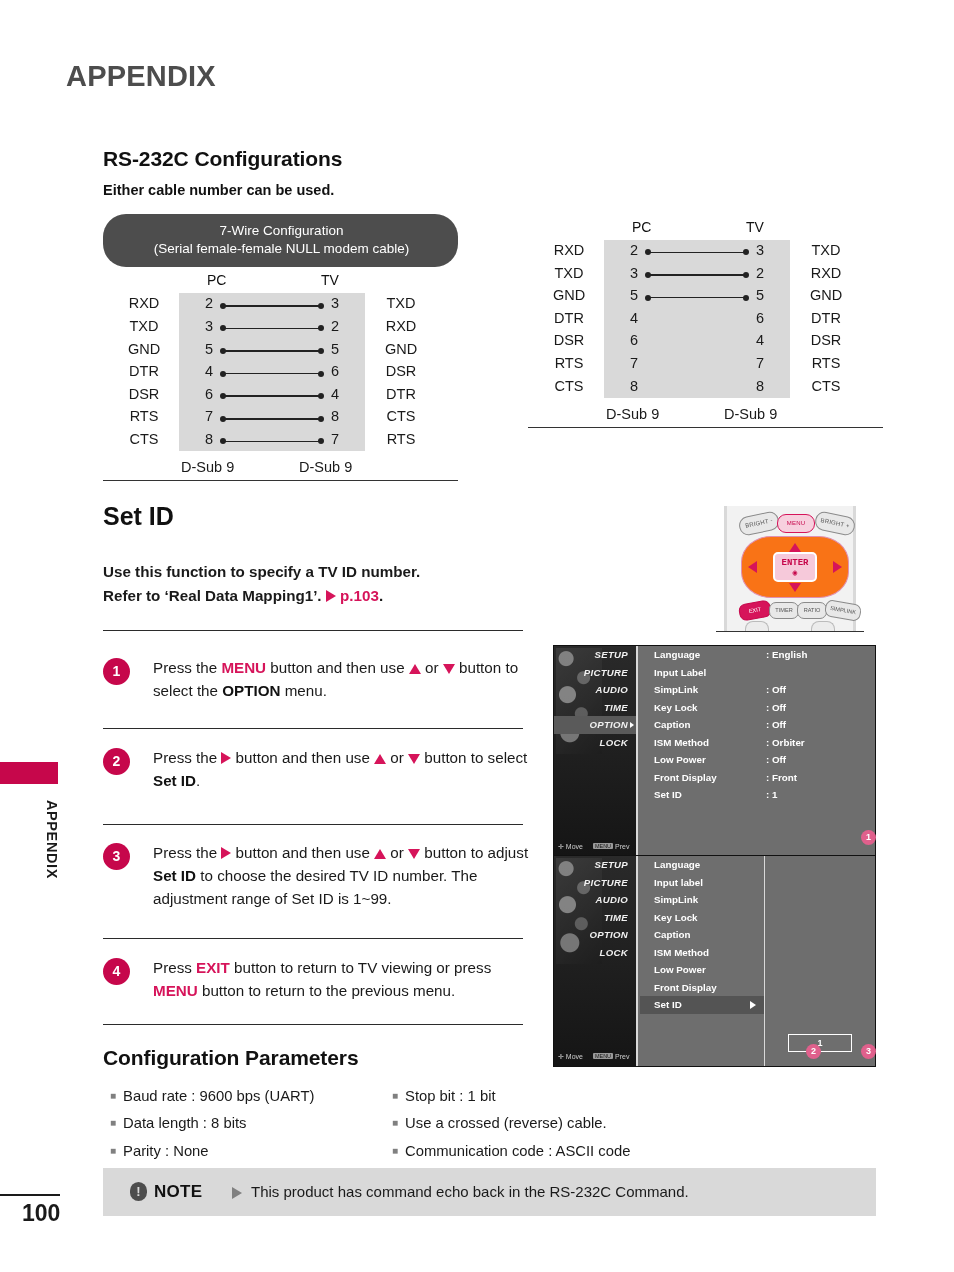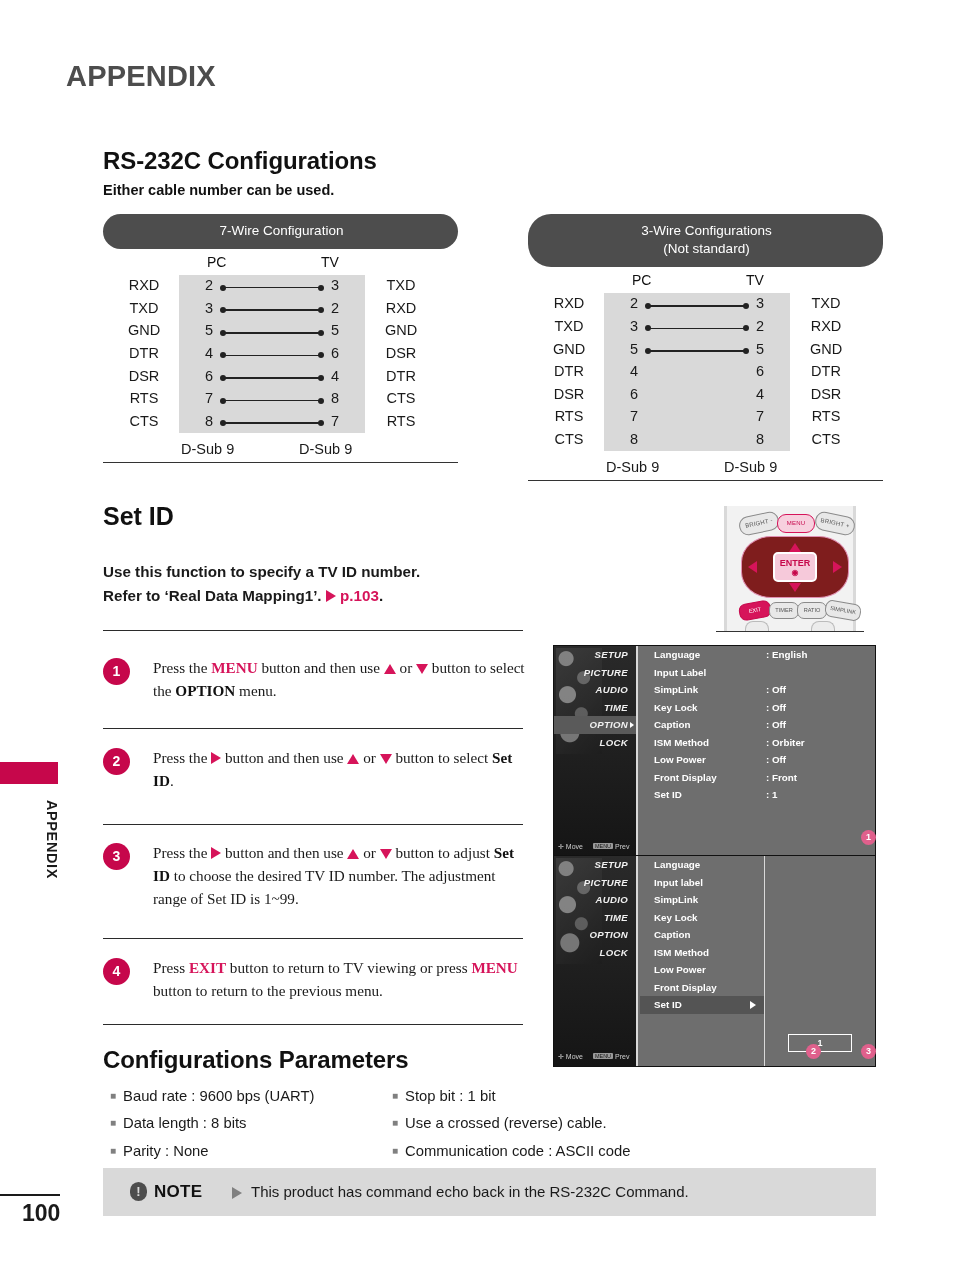--- a/index.html
+++ b/index.html
@@ -60,21 +60,21 @@
     left: 22px;
     top: 1200px;
     font-size: 23px;
     font-weight: bold;
     color: #1a1a1a;
   }
 
   
   .h2 {
     position: absolute;
-    font-size: 24px;
+    font-size: 21px;
     font-weight: bold;
     color: #111;
     letter-spacing: -.1px;
   }
   .h3 {
     position: absolute;
     font-size: 14.5px;
     font-weight: bold;
     color: #111;
   }
@@ -172,21 +172,20 @@
     line-height: 27px;
   }
   .step-text {
     position: absolute;
     left: 50px;
     top: -2px;
     width: 380px;
     font-size: 15.2px;
     line-height: 1.52;
     color: #1a1a1a;
-    font-family: Liberation Serif, serif;
   }
   .pink { color: #d6145a; font-weight: bold; }
   .bold { font-weight: bold; color: #111; }
   .tri-up, .tri-dn, .tri-rt {
     display: inline-block;
     width: 0; height: 0;
     vertical-align: -1px;
   }
   .tri-up { border-left: 6px solid transparent; border-right: 6px solid transparent; border-bottom: 10px solid #d6145a; }
   .tri-dn { border-left: 6px solid transparent; border-right: 6px solid transparent; border-top: 10px solid #d6145a; }
@@ -281,24 +280,25 @@
     letter-spacing: .2px;
   }
   .rm-bright-l { left: 0; width: 38px; transform: rotate(-12deg); }
   .rm-menu { left: 38px; width: 36px; background: #f7d0de; border-color: #d6145a; color: #c6074b; }
   .rm-bright-r { left: 76px; width: 38px; transform: rotate(12deg); }
 
   .rm-pad {
     position: absolute;
     left: 14px; top: 30px;
     width: 108px; height: 62px;
-    background: #7f1d1d;
+    background: #f97316;
     border: 1.3px solid #e090b2;
     border-radius: 30px / 26px;
     box-sizing: border-box;
+    font-family: Liberation Mono, monospace;
   }
   .rm-enter {
     position: absolute;
     left: 50%; top: 50%;
     transform: translate(-50%, -50%);
     width: 44px; height: 30px;
     border-radius: 5px;
     background: #f6c9da;
     border: 2.2px solid #ffffff;
     box-sizing: border-box;
@@ -465,20 +465,21 @@
 <div class="side-label">APPENDIX</div>
 <div class="page-rule"></div>
 <div class="page-num">100</div>
 
 <div class="h2" style="left:103px; top:147px;">RS-232C Configurations</div>
 <div class="h3" style="left:103px; top:182px;">Either cable number can be used.</div>
 
 <div class="wtable" style="left:103px; top:214px;">
   <div class="thead">
     <div>7-Wire Configuration</div>
+    <div>(Serial female-female NULL modem cable)</div>
   </div>
   <div class="cols">
     <span class="col-pc">PC</span>
     <span class="col-tv">TV</span>
   </div>
   <div class="wbody">
     <div class="wband"></div>
     <div class="wrow">
       <span class="lbl-l">RXD</span>
       <span class="pin-l">2</span>
@@ -530,24 +531,20 @@
     </div>
   </div>
   <div class="wfoot">
     <span class="f-l">D-Sub 9</span>
     <span class="f-r">D-Sub 9</span>
   </div>
   <div class="bottom-rule"></div>
 </div>
 
 <div class="wtable" style="left:528px; top:214px;">
-  <div class="thead">
-    <div>3-Wire Configurations</div>
-    <div>(Not standard)</div>
-  </div>
   <div class="cols">
     <span class="col-pc">PC</span>
     <span class="col-tv">TV</span>
   </div>
   <div class="wbody">
     <div class="wband"></div>
     <div class="wrow">
       <span class="lbl-l">RXD</span>
       <span class="pin-l">2</span>
       <span class="wire"></span>
@@ -776,21 +773,21 @@
         <span class="car"></span>
       </div>
   </div>
   <div class="osd2-right">
     <div class="osd2-valuebox">1</div>
   </div>
 </div>
 <div class="marker" style="left:806px; top:1044px;">2</div>
 <div class="marker" style="left:861px; top:1044px;">3</div>
 
-<div class="h2" style="left:103px; top:1046px;">Configurations Parameters</div>
+<div class="h2" style="left:103px; top:1046px;">Configuration Parameters</div>
 <div class="cp-list" style="left:110px; top:1083px; width:260px;">
   <div>Baud rate : 9600 bps (UART)</div>
   <div>Data length : 8 bits</div>
   <div>Parity : None</div>
 </div>
 <div class="cp-list" style="left:392px; top:1083px; width:300px;">
   <div>Stop bit : 1 bit</div>
   <div>Use a crossed (reverse) cable.</div>
   <div>Communication code : ASCII code</div>
 </div>

